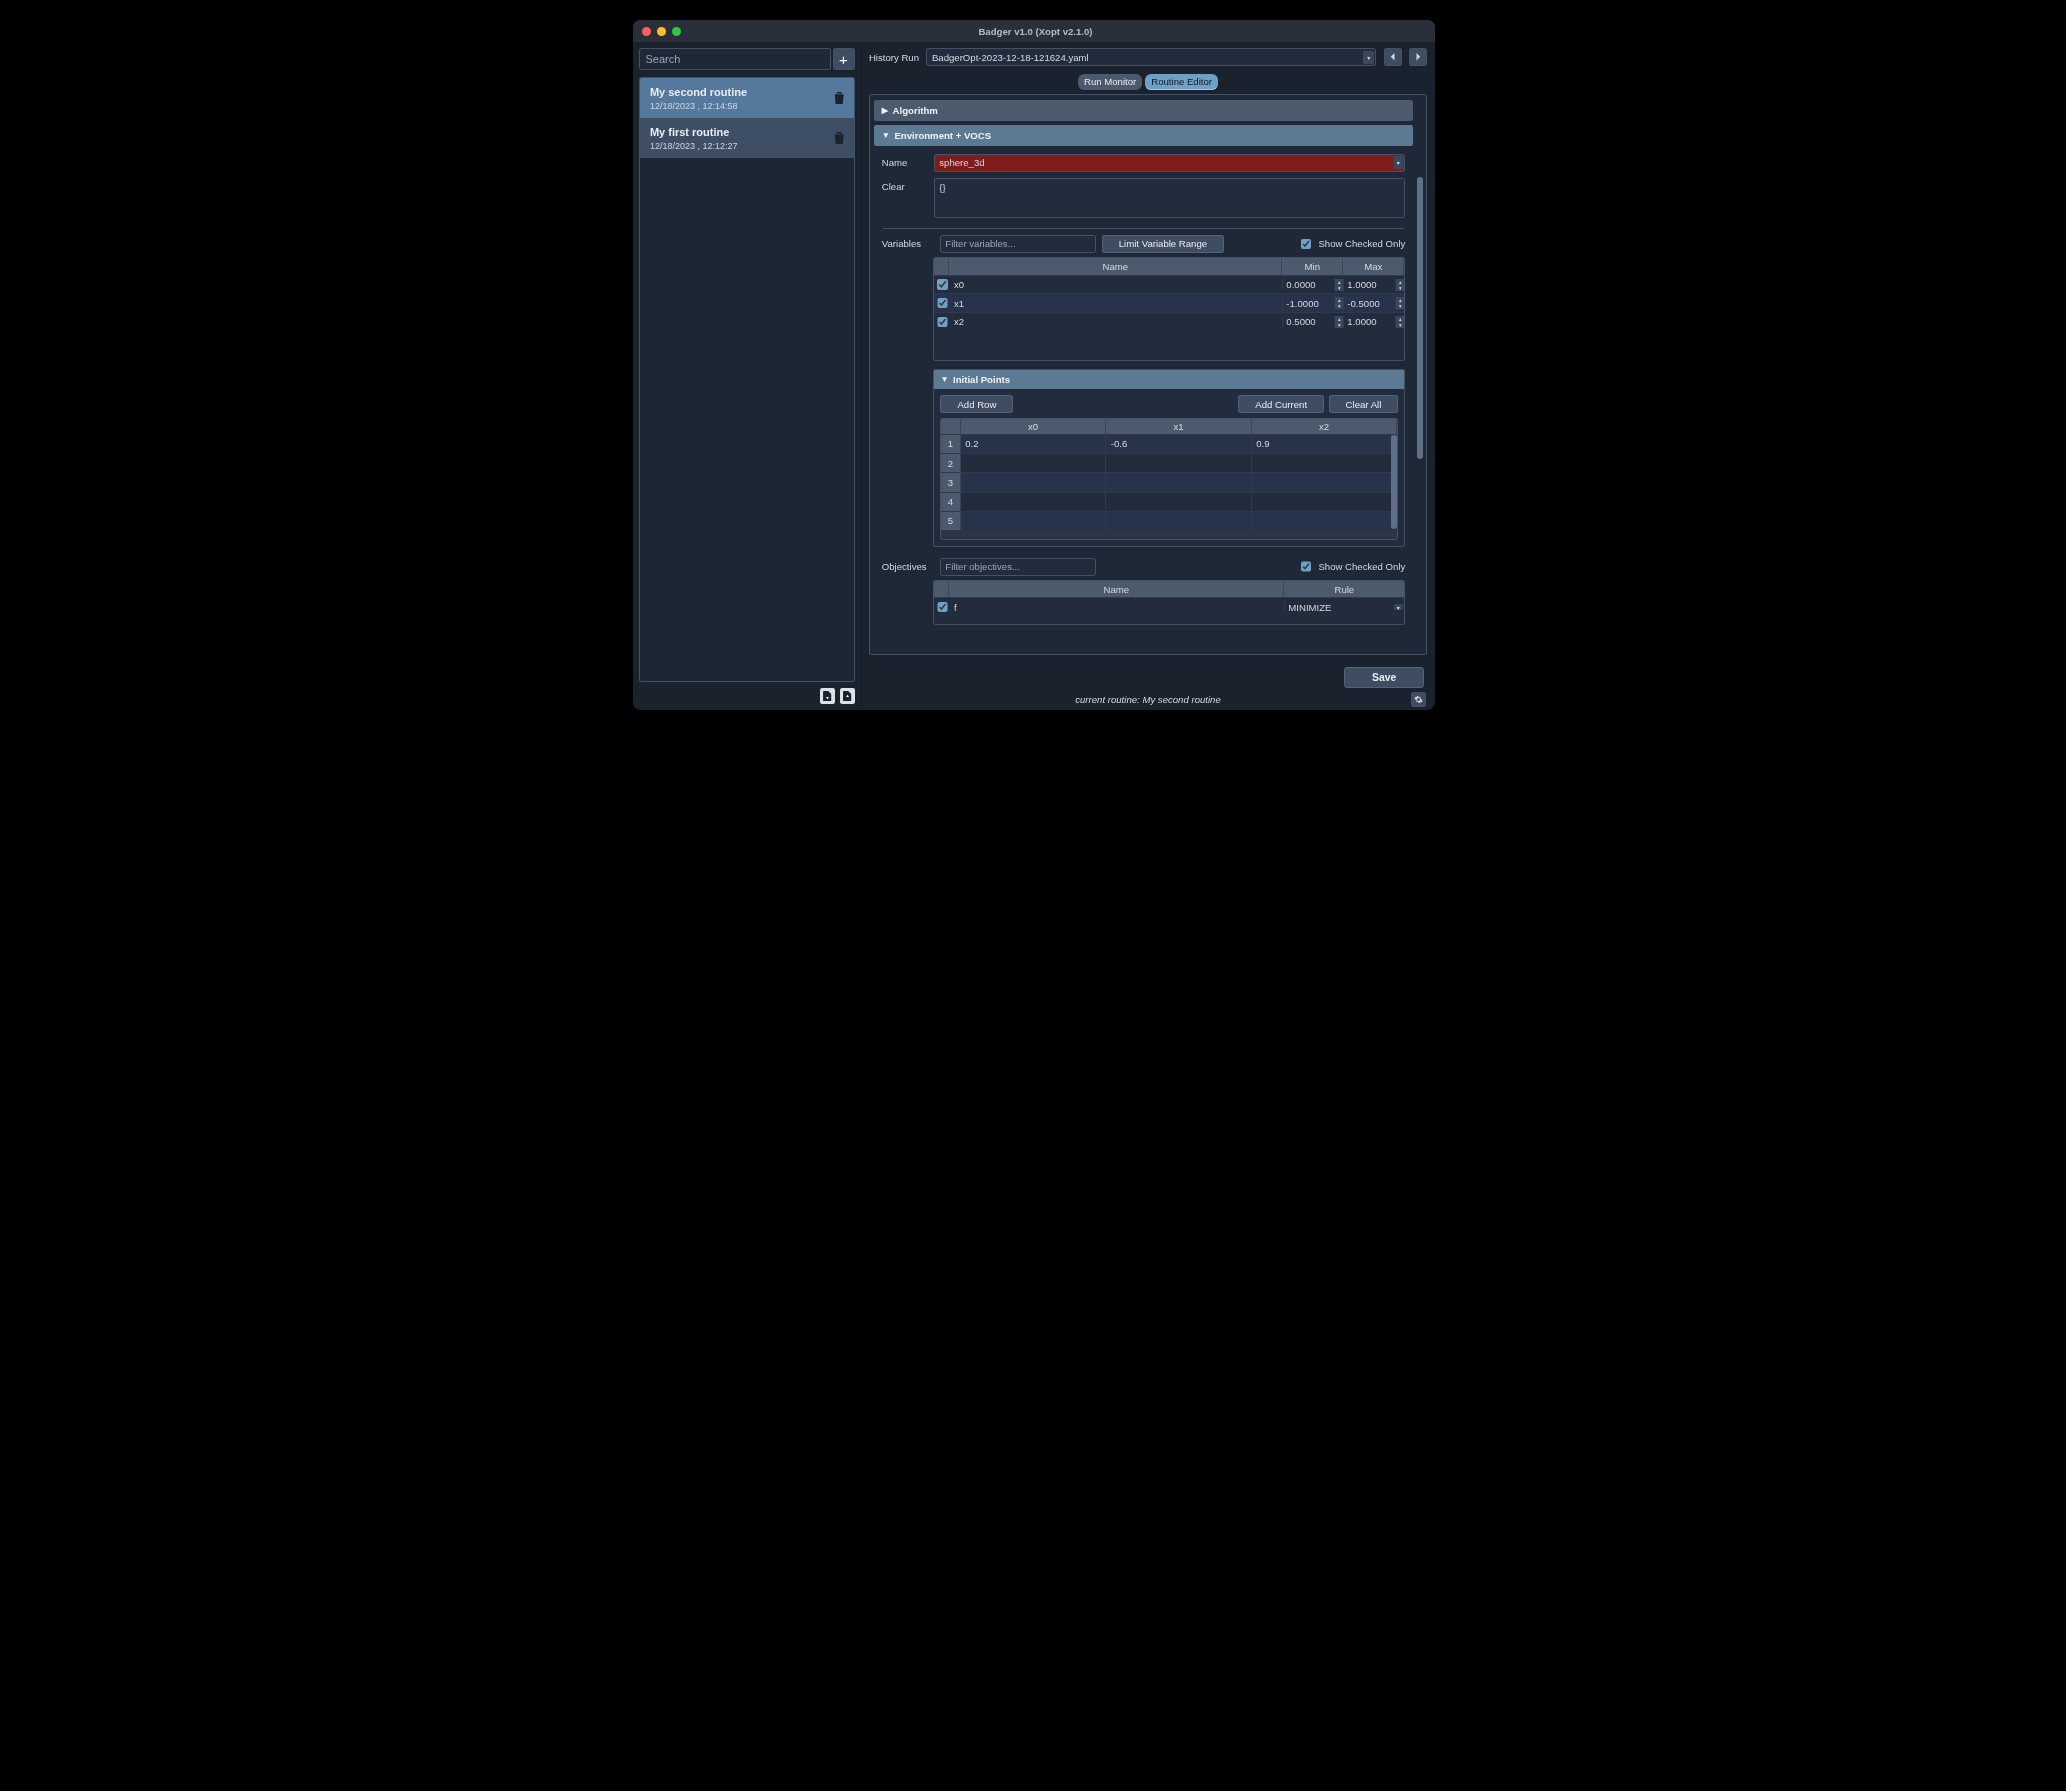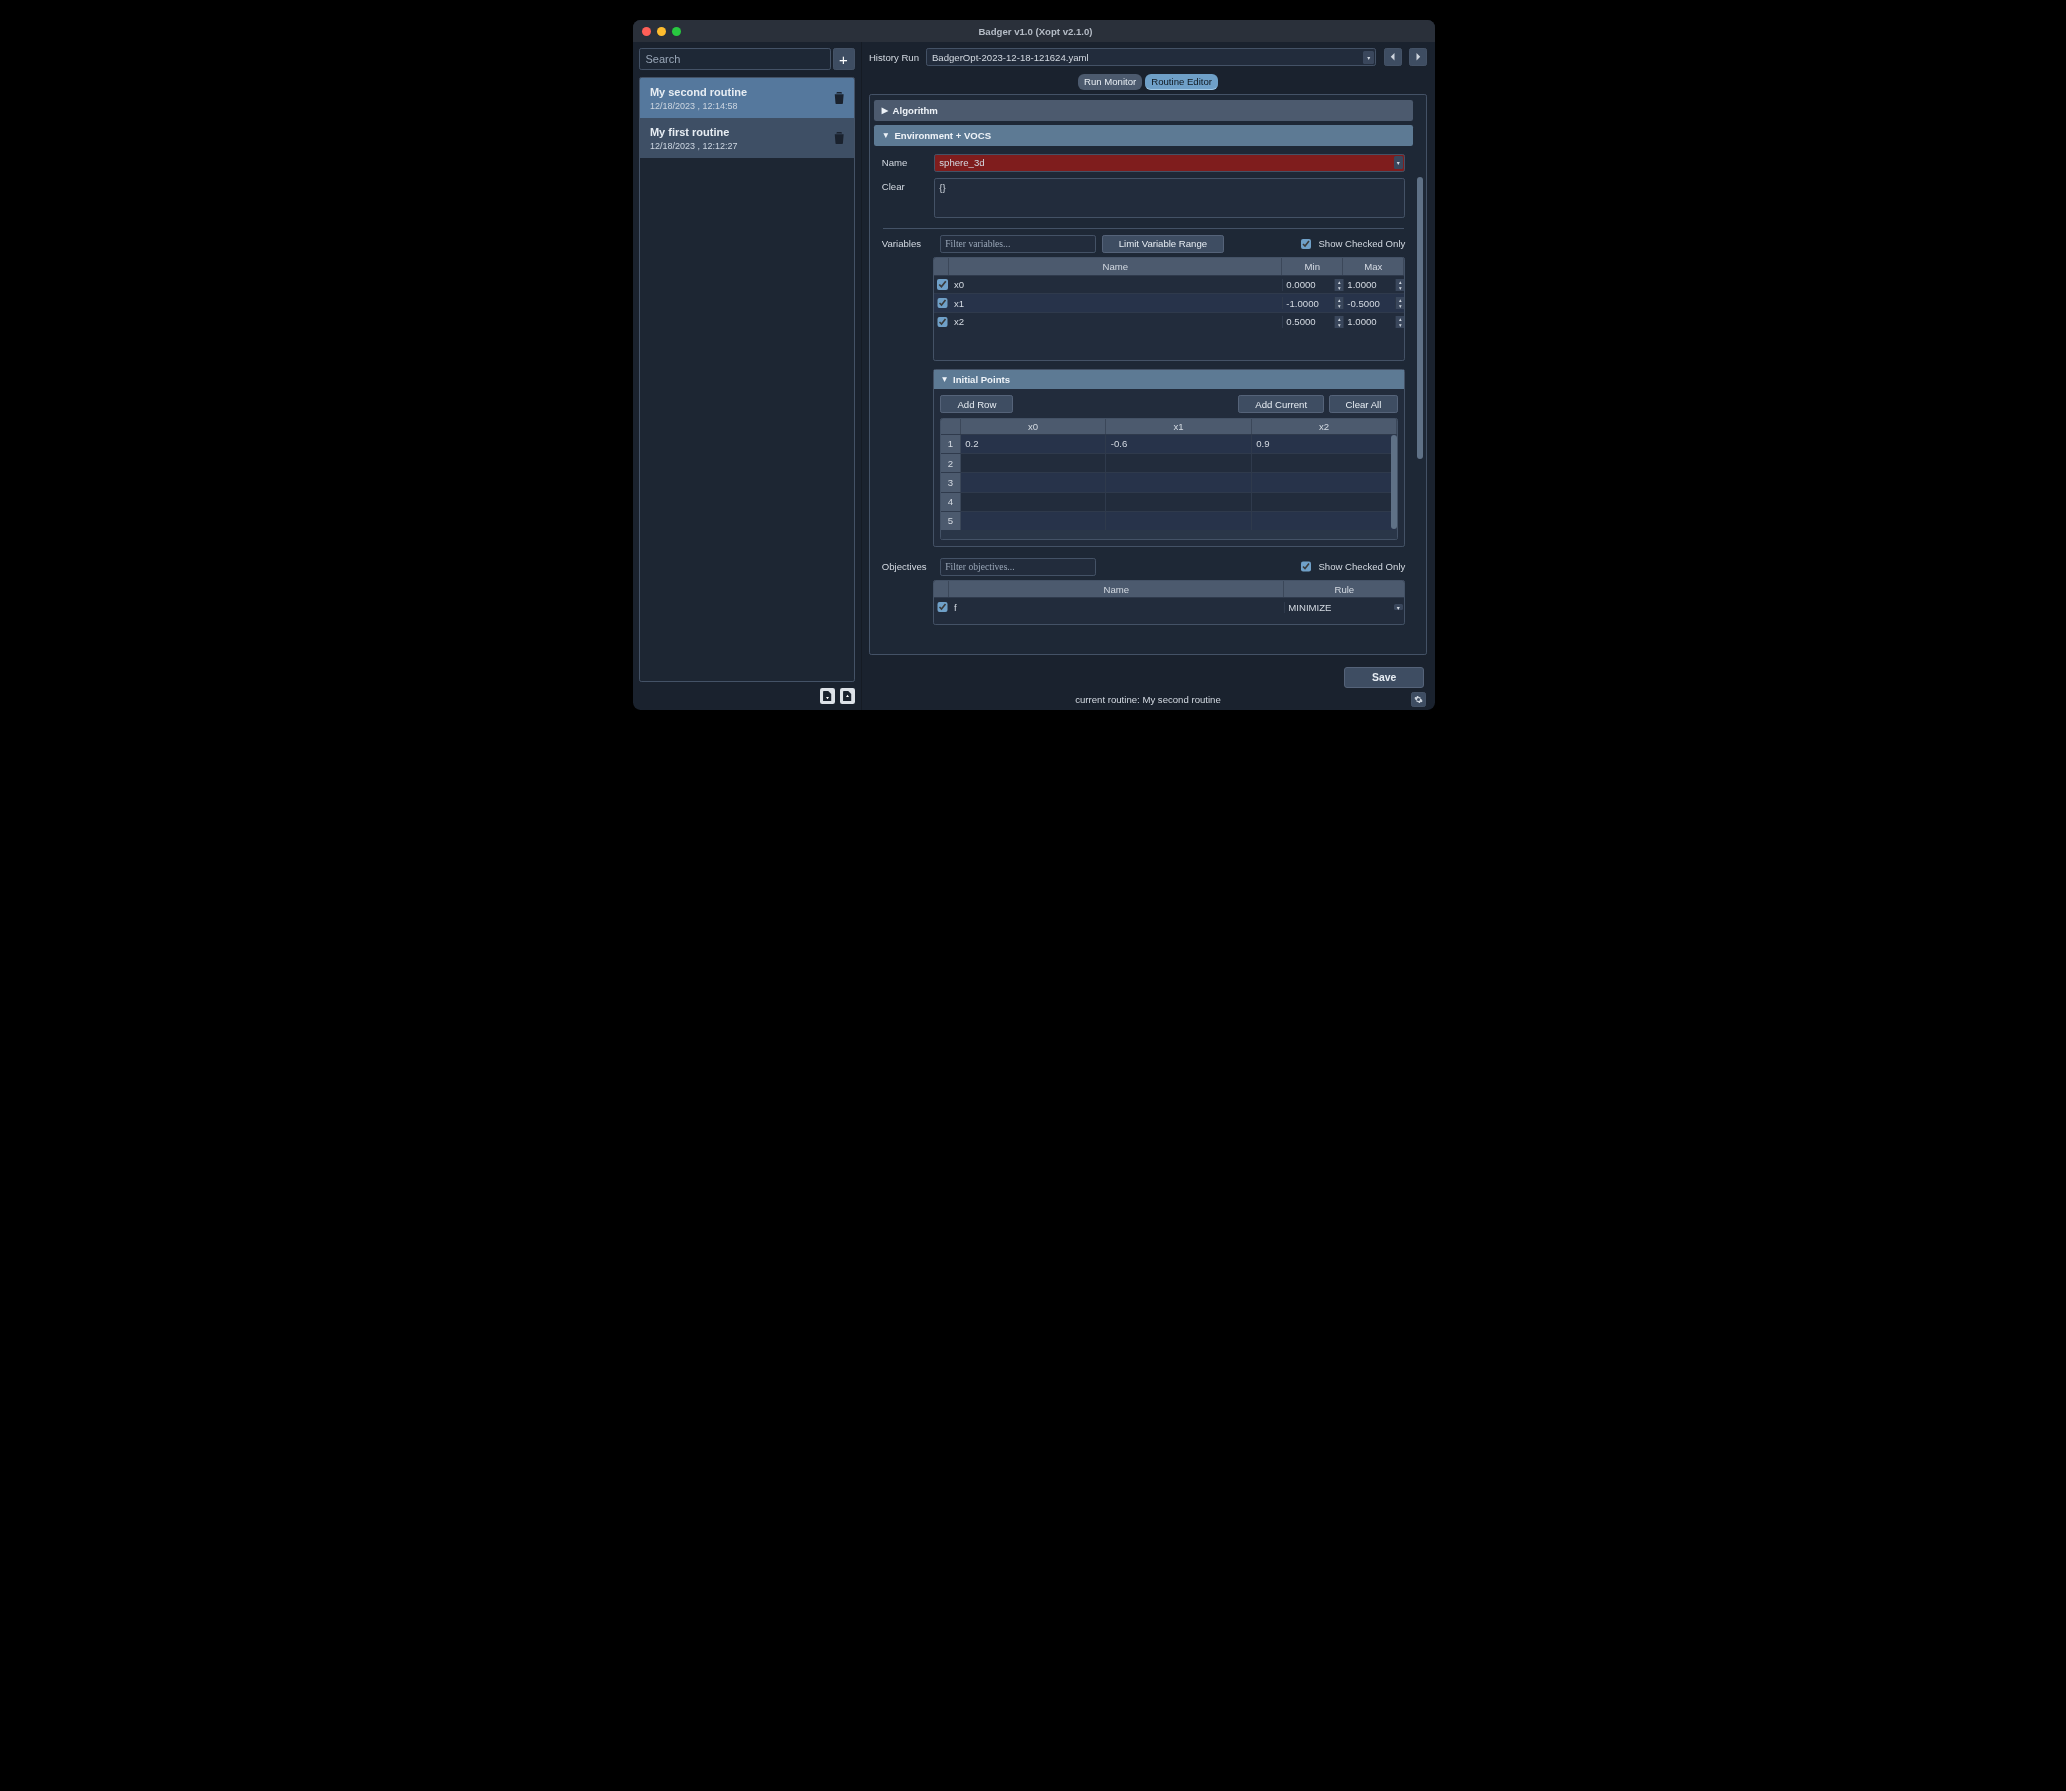--- a/index.html
+++ b/index.html
@@ -64,21 +64,21 @@
   .formrow{display:flex;align-items:flex-start;padding:3px 7.4px;}
   .formrow .lbl{width:52px;padding-top:3px;font-size:9.6px;color:var(--text);}
   .formrow .ctl{flex:1;}
   .combo{height:18px;background:#7f1d1d;border:0.7px solid var(--border);border-radius:2.2px;display:flex;align-items:center;padding:0 4.5px;position:relative;font-size:9.6px;}
   .combo .dd{position:absolute;right:1.5px;top:1.5px;bottom:1.5px;width:9px;background:#3a475c;border-radius:1.5px;display:flex;align-items:center;justify-content:center;font-size:6px;}
   .txtarea{min-height:40px;background:#222c3c;border:0.7px solid var(--border);border-radius:2.2px;padding:3px 4.5px;font-size:9.6px;}
   .hr{height:0.7px;background:var(--border);margin:7.4px 9px 6px 9px;}
   .groupbody{padding:0 0 4.5px 0;}
   .varrow{display:flex;align-items:center;padding:0 7.4px;gap:6px;}
   .varrow .lbl2{width:52px;font-size:9.6px;}
-  .filter{width:156px;height:18px;background:#222c3c;border:0.7px solid var(--border);border-radius:2.2px;color:var(--text);padding:0 4.5px;font-size:9.6px;font-family:Liberation Serif, serif;}
+  .filter{width:156px;height:18px;background:#222c3c;border:0.7px solid var(--border);border-radius:2.2px;color:var(--text);padding:0 4.5px;font-size:9.6px;}
   .filter::placeholder{color:var(--text-dim);}
   .btn{height:18px;padding:0 16px;background:var(--bg-btn);border:0.7px solid #556379;border-radius:2.2px;display:inline-flex;align-items:center;color:#e7edf3;font-size:9.6px;cursor:pointer;}
   .chkrow{display:flex;align-items:center;gap:4.5px;margin-left:auto;font-size:9.6px;}
   input[type=checkbox]{width:10.4px;height:10.4px;accent-color:#6fa0c8;}
   
   .vtable{margin:4.5px 7.4px 0 59px;border:0.7px solid var(--border);border-radius:2.2px;overflow:hidden;background:#222c3c;height:104px;}
   .vtable .hd{display:flex;height:16.3px;background:#4c5a6e;font-size:9.6px;}
   .vtable .hd .c0{width:15px;border-right:0.7px solid #3b4759;}
   .vtable .hd .c1{flex:1;display:flex;align-items:center;justify-content:center;border-right:0.7px solid #3b4759;}
   .vtable .hd .c2,.vtable .hd .c3{width:61px;display:flex;align-items:center;justify-content:center;border-right:0.7px solid #3b4759;}
@@ -114,21 +114,21 @@
   .objtable .hd .c2{width:120px;display:flex;align-items:center;justify-content:center;}
   .objtable .row{display:flex;height:18.6px;border-top:0.7px solid #2f3a4c;align-items:center;font-size:9.6px;}
   .objtable .row .c0{width:15px;display:flex;align-items:center;justify-content:center;}
   .objtable .row .c1{flex:1;padding:0 4.5px;}
   .objtable .row .c2{width:120px;position:relative;display:flex;align-items:center;padding:0 3px;border-left:0.7px solid #2f3a4c;}
   .objtable .row .c2 .dd{position:absolute;right:1.5px;top:2.2px;bottom:2.2px;width:9px;background:#3a475c;border-radius:1.5px;display:flex;align-items:center;justify-content:center;font-size:6px;}
   
   .saverow{display:flex;justify-content:flex-end;padding:6px 10.4px 0 0;}
   .savebtn{width:80px;height:21px;background:var(--bg-btn);border:0.7px solid #556379;border-radius:3px;display:flex;align-items:center;justify-content:center;font-size:10.4px;font-weight:600;color:#e7edf3;cursor:pointer;}
   
-  .status{height:22px;display:flex;align-items:center;justify-content:center;font-size:9.6px;color:var(--text);position:relative;}
+  .status{height:22px;display:flex;align-items:center;justify-content:center;font-size:9.6px;color:var(--text);position:relative;font-style:italic;}
   .status .gear{position:absolute;right:9px;width:15px;height:15px;background:var(--bg-btn);border:0.7px solid var(--border);border-radius:2.2px;display:flex;align-items:center;justify-content:center;}
 </style>
 </head>
 <body>
 
 <div class="stage">
   <div class="window">
     <div class="titlebar">
       <div class="dots">
         <div class="dot r"></div>

